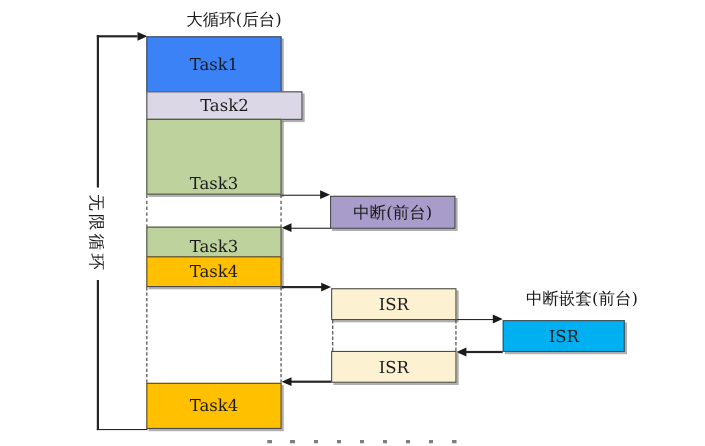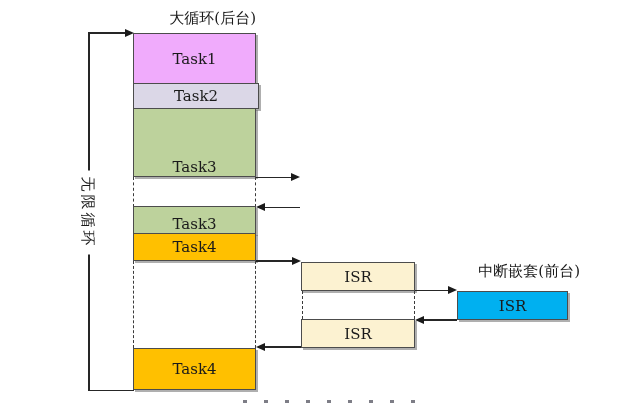--- a/index.html
+++ b/index.html
@@ -21,21 +21,21 @@
   }
   .box {
     position: absolute;
     border: 1.5px solid #4c4c4c;
     box-shadow: 2px 2px 0 rgba(110,110,110,0.55);
     display: flex;
     align-items: center;
     justify-content: center;
     font-size: 15px;
   }
-  .c-task1 { background: #f0abfc; }
+  .c-task1 { background: #3b82f6; }
   .c-task2 { background: #dbd7e7; }
   .c-task3 { background: #bdd29c; align-items: flex-end; }
   .c-task4 { background: #ffc000; }
   .c-int   { background: #a79cca; }
   .c-isr   { background: #fcf2d1; }
   .c-nisr  { background: #00b0f0; }
   .hline { position: absolute; height: 1.5px; background: #262626; }
   .vline { position: absolute; width: 1.5px; background: #262626; }
   .vdash { position: absolute; width: 0; border-left: 1.2px dashed #3a3a3a; }
   .ah-r {
@@ -80,21 +80,21 @@
   <div class="vline" style="left:88px; top:32px; height:139px;"></div>
   <div class="vline" style="left:88px; top:254px; height:137px;"></div>
   <div class="hline" style="left:88px; top:32px; width:37px;"></div>
   <div class="ah-r" style="left:125px; top:28.5px;"></div>
   <div class="hline" style="left:88px; top:389.5px; width:46px;"></div>
   <div class="loop-label">无限循环</div>
 
   <div class="box c-task1" style="left:133px; top:33px;  width:123px; height:51px;">
     <span>Task1</span>
   </div>
-  <div class="box c-task2" style="left:133px; top:83px;  width:126px; height:26px;">
+  <div class="box c-task2" style="left:133px; top:83px;  width:142px; height:26px;">
     <span>Task2</span>
   </div>
   <div class="box c-task3" style="left:133px; top:108px; width:123px; height:69px;">
     <span>Task3</span>
   </div>
 
   <div class="vdash" style="left:133px; top:177px; height:30px;"></div>
   <div class="vdash" style="left:254.5px; top:177px; height:30px;"></div>
 
   <div class="box c-task3" style="left:133px; top:206px; width:123px; height:28px;">
@@ -104,20 +104,23 @@
     <span>Task4</span>
   </div>
 
   <div class="vdash" style="left:133px; top:261px; height:87px;"></div>
   <div class="vdash" style="left:254.5px; top:261px; height:87px;"></div>
 
   <div class="box c-task4" style="left:133px; top:348px; width:123px; height:42px;">
     <span>Task4</span>
   </div>
 
+  <div class="box c-int" style="left:300px; top:178px; width:114px; height:30px;">
+    <span>中断(前台)</span>
+  </div>
 
   <div class="hline" style="left:256px; top:176.5px; width:36px;"></div>
   <div class="ah-r" style="left:291px; top:173px;"></div>
 
   <div class="hline" style="left:264px; top:206.5px; width:36px;"></div>
   <div class="ah-l" style="left:256px; top:203px;"></div>
 
   <div class="box c-isr" style="left:301px; top:262px; width:114px; height:29px;">
     <span>ISR</span>
   </div>

